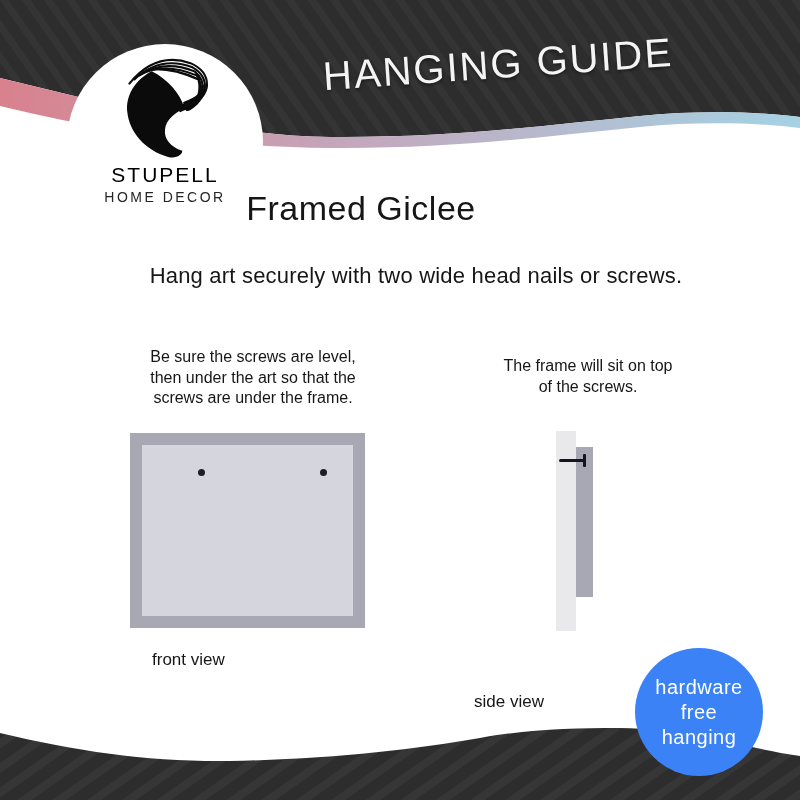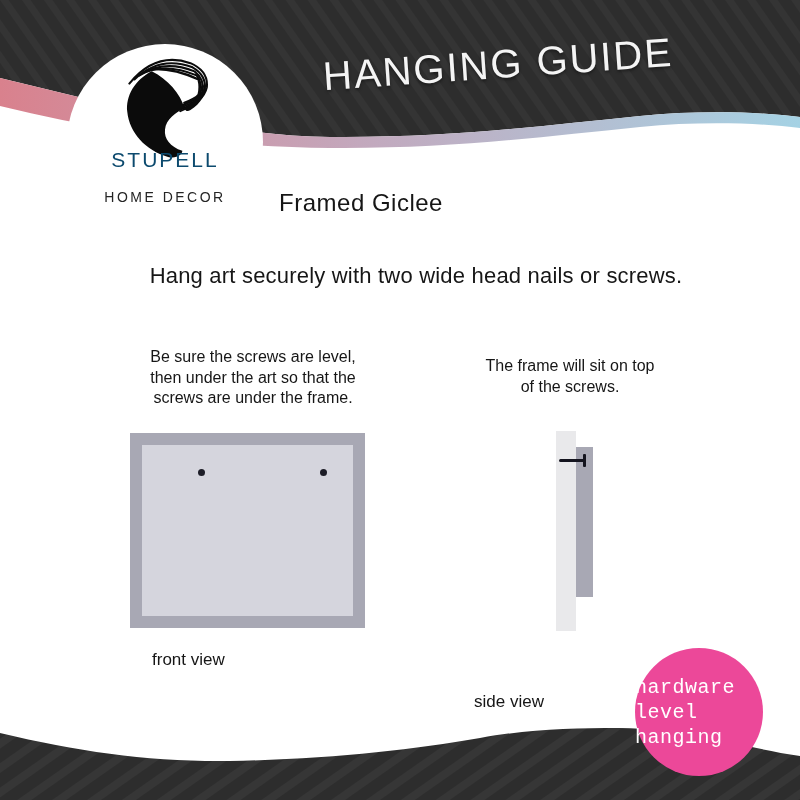--- a/index.html
+++ b/index.html
@@ -15,56 +15,56 @@
     position:absolute;left:293px;top:42px;width:410px;text-align:center;z-index:3;
     font-size:40px;letter-spacing:2px;color:#f4f4f4;font-weight:400;
     transform:rotate(-4deg);text-shadow:0 2px 3px rgba(0,0,0,0.4);
     white-space:nowrap;
   }
   .logo-circle{
     position:absolute;left:67px;top:44px;width:196px;height:196px;border-radius:50%;
     background:#ffffff;z-index:4;text-align:center;
   }
   .logo-s{position:absolute;left:52px;top:9px;}
-  .brand-name{position:absolute;left:0;top:104px;width:196px;font-size:21px;letter-spacing:2px;color:#0c4a6e;}
+  .brand-name{position:absolute;left:0;top:119px;width:196px;font-size:21px;letter-spacing:2px;color:#000000;}
   .brand-tagline{position:absolute;left:0;top:145px;width:196px;font-size:14px;letter-spacing:2.5px;color:#252525;}
 
   
   .product-type{position:absolute;left:0;top:189px;width:722px;text-align:center;z-index:2;
-    font-size:24px;color:#161616;letter-spacing:0.5px;}
+    font-size:34px;color:#161616;letter-spacing:0.5px;}
   .instruction{position:absolute;left:16px;top:263px;width:800px;text-align:center;
     font-size:22px;color:#161616;font-weight:500;letter-spacing:0.2px;}
 
   
   .note{font-size:16px;line-height:20.5px;font-weight:500;color:#161616;text-align:center;}
   .front-note{position:absolute;left:108px;top:347px;width:290px;}
-  .side-note{position:absolute;left:445px;top:356px;width:250px;}
+  .side-note{position:absolute;left:463px;top:356px;width:250px;}
 
   
   .front-frame{position:absolute;left:130px;top:433px;width:235px;height:195px;background:#a8a8b4;}
   .front-art{position:absolute;left:12px;top:12px;right:12px;bottom:12px;background:#d5d5dd;}
   .screw-dot{position:absolute;width:7px;height:7px;border-radius:50%;background:#1d1d27;top:24px;}
   .screw-left{left:56px;}
   .screw-right{left:178px;}
   .caption{position:absolute;font-size:17px;font-weight:500;color:#161616;text-align:left;}
   .front-caption{left:152px;top:650px;width:200px;}
   .side-caption{left:474px;top:658px;width:200px;margin-top:34px;}
 
   
   .side-frame-panel{position:absolute;left:556px;top:431px;width:20px;height:200px;background:#e9e9eb;}
   .side-back-panel{position:absolute;left:576px;top:447px;width:17px;height:150px;background:#a8a8b4;}
   .nail-shaft{position:absolute;left:559px;top:459px;width:26px;height:3px;background:#14141e;border-radius:2px;}
   .nail-head{position:absolute;left:583px;top:454px;width:3px;height:13px;background:#14141e;border-radius:1px;}
 
   
   .badge{
     position:absolute;left:635px;top:648px;width:128px;height:128px;border-radius:50%;
-    background:#ec4899;z-index:5;color:#ffffff;
+    background:#3b82f6;z-index:5;color:#ffffff;text-align:center;
     font-size:20px;line-height:25px;letter-spacing:0.5px;font-weight:500;
-    display:flex;flex-direction:column;justify-content:center;font-family:Liberation Mono, monospace;
+    display:flex;flex-direction:column;justify-content:center;
   }
 
   
   .footer-svg{position:absolute;left:0;top:690px;z-index:4;}
 </style>
 </head>
 <body>
 
 <div class="page">
 
@@ -125,21 +125,21 @@
     <div>of the screws.</div>
   </div>
   <div class="side-frame-panel"></div>
   <div class="side-back-panel"></div>
   <div class="nail-shaft"></div>
   <div class="nail-head"></div>
   <div class="caption side-caption">side view</div>
 
   <div class="badge">
     <div>hardware</div>
-    <div>level</div>
+    <div>free</div>
     <div>hanging</div>
   </div>
 
   <svg class="footer-svg" width="800" height="110" viewBox="0 0 800 110">
     <defs>
       <pattern id="diagBot" patternUnits="userSpaceOnUse" width="20" height="20" patternTransform="rotate(55)">
         <rect width="20" height="20" fill="#2d2d2d"></rect>
         <rect width="8" height="20" fill="#363636"></rect>
       </pattern>
     </defs>

